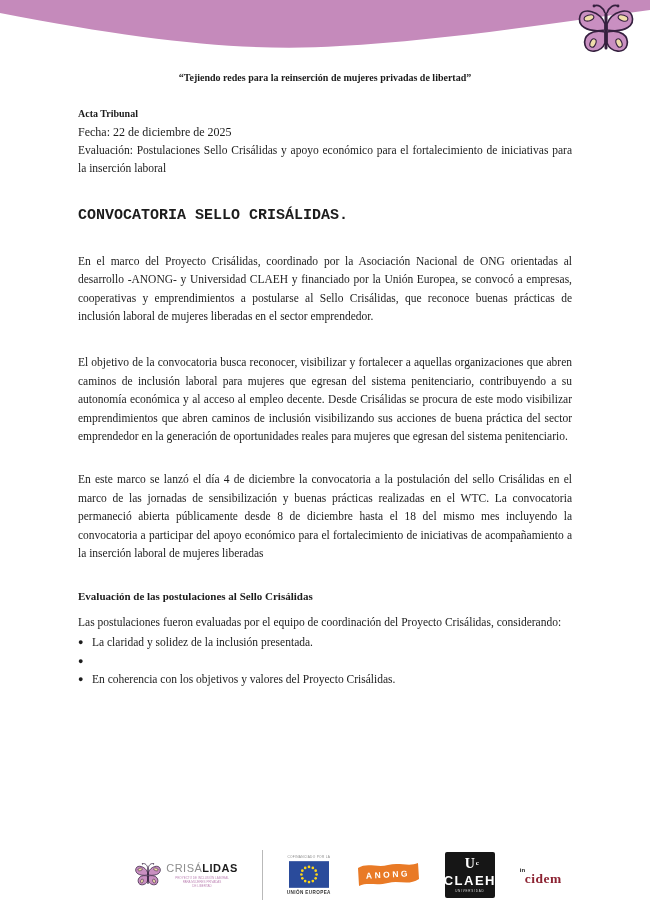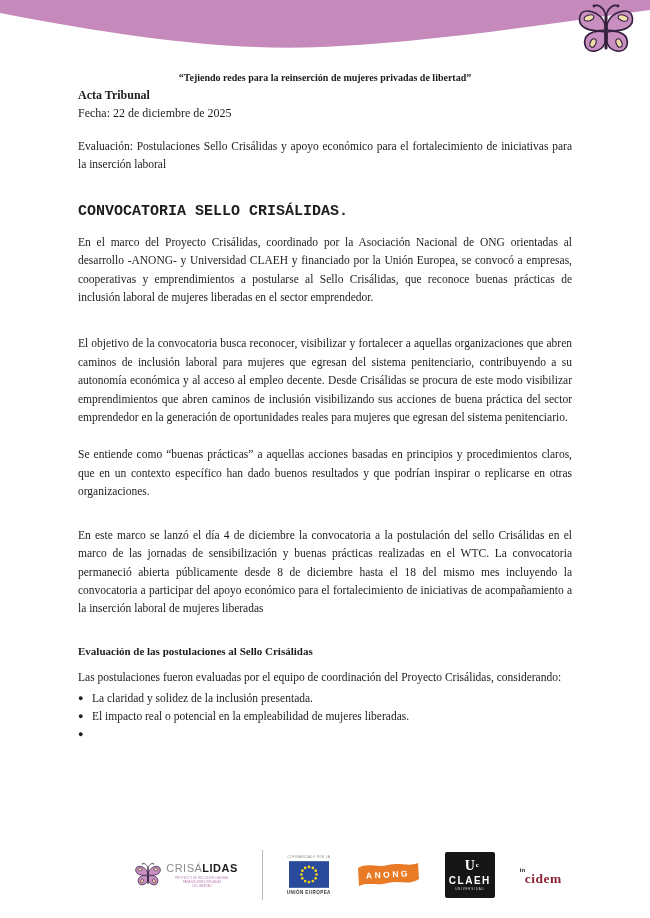--- a/index.html
+++ b/index.html
@@ -13,25 +13,25 @@
   }
 
   
   .header-band { position: absolute; top: 0; left: 0; width: 650px; height: 60px; }
   .butterfly-top { position: absolute; top: 2px; left: 576px; width: 60px; height: 56px; }
 
   
   .doc { position: absolute; top: 70px; left: 78px; width: 494px; }
   .doc-title { text-align: center; font-weight: 700; font-size: 12px; line-height: 16px; }
   .doc-subtitle { text-align: center; font-weight: 700; font-size: 10px; line-height: 16px; }
-  .acta { font-weight: 700; font-size: 12px; line-height: 18px; }
+  .acta { margin-top: 19px; font-weight: 700; font-size: 10px; line-height: 18px; }
   .fecha { font-size: 12px; line-height: 18px; }
-  .para { margin-top: 15px; font-size: 11.5px; line-height: 18.4px; text-align: justify; }
+  .para { font-size: 11.5px; line-height: 18.4px; text-align: justify; }
   .h-convocatoria { margin-top: 29px; font-weight: 700; font-size: 15px; font-family: Liberation Mono, monospace; }
-  .p1 { margin-top: 13px; }
+  .p1 { margin-top: 28px; }
   .p2 { margin-top: 28px; }
   .p3 { margin-top: 19px; }
   .h-sobre { margin-top: 29px; font-size: 11.5px; text-decoration: underline; }
   .p4 { margin-top: 25px; }
   .h-eval { margin-top: 24px; font-weight: 700; font-size: 11px; line-height: 18.4px; }
   .eval-intro { margin-top: 8px; }
   .bullet-list { margin-top: 2px; }
   .bullet-row { display: flex; font-size: 11.5px; line-height: 18.4px; }
   .bullet-marker { width: 14px; flex: 0 0 14px; font-size: 9px; line-height: 18.4px; }
 
@@ -50,21 +50,21 @@
   .eu-top { font-size: 3.2px; color: #8a8a8a; letter-spacing: 0.3px; margin-bottom: 2px; }
   .eu-flag { width: 40px; height: 27px; display: block; }
   .eu-bottom { font-size: 4.6px; font-weight: 700; color: #333; letter-spacing: 0.4px; margin-top: 2px; }
 
   .anong-svg { width: 66px; height: 34px; }
   .anong-text { font-family: "Liberation Sans", sans-serif; font-weight: 700; font-size: 8.5px; letter-spacing: 2.5px; fill: #ffffff; }
 
   .claeh-box { width: 50px; height: 46px; background: #161616; border-radius: 2px; display: flex; flex-direction: column; align-items: center; justify-content: center; color: #fff; font-family: "Liberation Serif", serif; }
   .claeh-u { position: relative; font-weight: 700; font-size: 14px; line-height: 14px; }
   .claeh-c { position: absolute; top: -1px; right: -4px; font-size: 7px; }
-  .claeh-name { font-family: "Liberation Sans", sans-serif; font-weight: 700; font-size: 10px; letter-spacing: 1.5px; margin-top: 2px; }
+  .claeh-name { font-family: "Liberation Sans", sans-serif; font-weight: 700; font-size: 13px; letter-spacing: 1.5px; margin-top: 2px; }
   .claeh-sub { font-family: "Liberation Sans", sans-serif; font-size: 3px; letter-spacing: 0.8px; margin-top: 1px; color: #ddd; }
 
   .cidem-wrap { position: relative; padding-top: 2px; }
   .cidem-in { display: block; font-family: "Liberation Sans", sans-serif; font-weight: 700; font-size: 6px; color: #1c1c1c; line-height: 6px; margin-left: 1px; }
   .cidem-name { display: block; font-family: "Liberation Serif", serif; font-weight: 700; font-size: 13.5px; line-height: 13px; color: #8c2332; margin-left: 6px; margin-top: -1px; letter-spacing: 0.5px; }
 </style>
 </head>
 <body>
 
 <svg class="header-band" viewBox="0 0 650 60" preserveAspectRatio="none">
@@ -94,39 +94,38 @@
 
   <div class="acta">Acta Tribunal</div>
   <div class="fecha">Fecha: 22 de diciembre de 2025</div>
 
   <div class="para">Evaluación: Postulaciones Sello Crisálidas y apoyo económico para el fortalecimiento de iniciativas para la inserción laboral</div>
 
   <div class="h-convocatoria">CONVOCATORIA SELLO CRISÁLIDAS.</div>
 
   <div class="para p1">En el marco del Proyecto Crisálidas, coordinado por la Asociación Nacional de ONG orientadas al desarrollo -ANONG- y Universidad CLAEH y financiado por la Unión Europea, se convocó a empresas, cooperativas y emprendimientos a postularse al Sello Crisálidas, que reconoce buenas prácticas de inclusión laboral de mujeres liberadas en el sector emprendedor.</div>
   <div class="para p2">El objetivo de la convocatoria busca reconocer, visibilizar y fortalecer a aquellas organizaciones que abren caminos de inclusión laboral para mujeres que egresan del sistema penitenciario, contribuyendo a su autonomía económica y al acceso al empleo decente. Desde Crisálidas se procura de este modo visibilizar emprendimientos que abren caminos de inclusión visibilizando sus acciones de buena práctica del sector emprendedor en la generación de oportunidades reales para mujeres que egresan del sistema penitenciario.</div>
-  <div class="para p3">Se entiende como  “buenas prácticas” a aquellas acciones basadas en principios y procedimientos claros, que en un contexto específico han dado buenos resultados y que podrían inspirar o replicarse en otras organizaciones.</div>
 
 
   <div class="para p4">En este marco se lanzó el día 4 de diciembre la convocatoria a la postulación del sello Crisálidas en el marco de las jornadas de sensibilización y buenas prácticas realizadas en el WTC. La convocatoria permaneció abierta públicamente desde 8 de diciembre hasta el 18 del mismo mes incluyendo la convocatoria a participar del apoyo económico para el fortalecimiento de iniciativas de acompañamiento a la inserción laboral de mujeres liberadas</div>
 
   <div class="h-eval">Evaluación de las postulaciones al Sello Crisálidas</div>
   <div class="para eval-intro">Las postulaciones fueron evaluadas por el equipo de coordinación del Proyecto Crisálidas, considerando:</div>
 
   <div class="bullet-list">
     <div class="bullet-row">
       <span class="bullet-marker">●</span>
       <span>La claridad y solidez de la inclusión presentada.</span>
     </div>
     <div class="bullet-row">
       <span class="bullet-marker">●</span>
-      <span>El impacto real o potencial en la empleabilidad de mujeres liberadas.</span>
     </div>
     <div class="bullet-row">
       <span class="bullet-marker">●</span>
+      <span>En coherencia con los objetivos y valores del Proyecto Crisálidas.</span>
     </div>
   </div>
 </div>
 
 <div class="footer">
 
   <div class="cris-logo">
     <svg class="butterfly-small" viewBox="0 0 60 56">
       <g stroke="#35203f" stroke-width="1.6" fill="#c98fc1">
         <path d="M29,11 C27,5 22,2 18,4" fill="none"></path>

